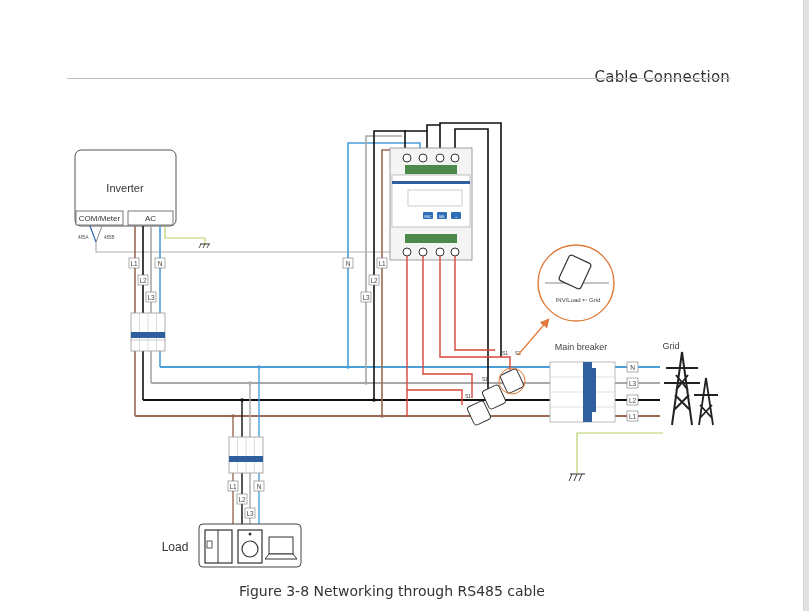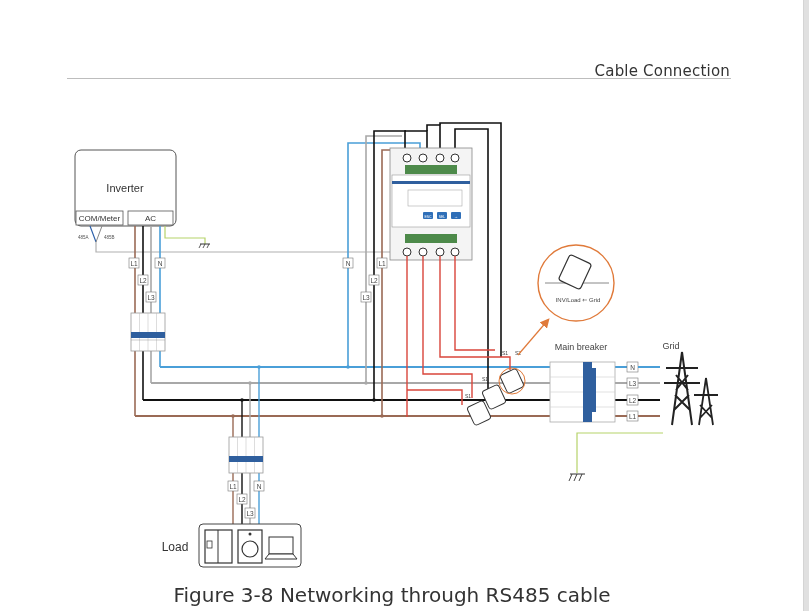--- a/index.html
+++ b/index.html
@@ -1,20 +1,20 @@
 <!DOCTYPE html>
 <html><head>
 <meta charset="utf-8">
 <style>
   html, body { margin:0; padding:0; background:#fff; }
   body { width:809px; height:611px; position:relative; overflow:hidden; font-family:"DejaVu Sans", sans-serif; }
-  .header-title { position:absolute; left:560px; top:62px; width:170px; text-align:right; font-size:15px; color:#333; letter-spacing:0.2px; }
+  .header-title { position:absolute; left:560px; top:68px; width:170px; text-align:right; font-size:15px; color:#333; letter-spacing:0.2px; }
   .header-rule { position:absolute; left:67px; top:78px; width:664px; height:1px; background:#bdbdbd; }
   .scrollbar { position:absolute; left:803px; top:0; width:6px; height:611px; background:#e0e0e0; border-left:1px solid #d4d4d4; }
-  .caption { position:absolute; left:0; width:784px; top:583px; text-align:center; font-size:20px; color:#333; padding-left:-10px; }
+  .caption { position:absolute; left:0; width:784px; top:583px; text-align:center; font-size:14px; color:#333; padding-left:-10px; }
   svg { position:absolute; left:0; top:0; }
   .lbl { font-family:"Liberation Sans", sans-serif; }
 </style>
 </head>
 <body>
 
 <div class="header-title">Cable Connection</div>
 <div class="header-rule"></div>
 <div class="scrollbar"></div>
 

